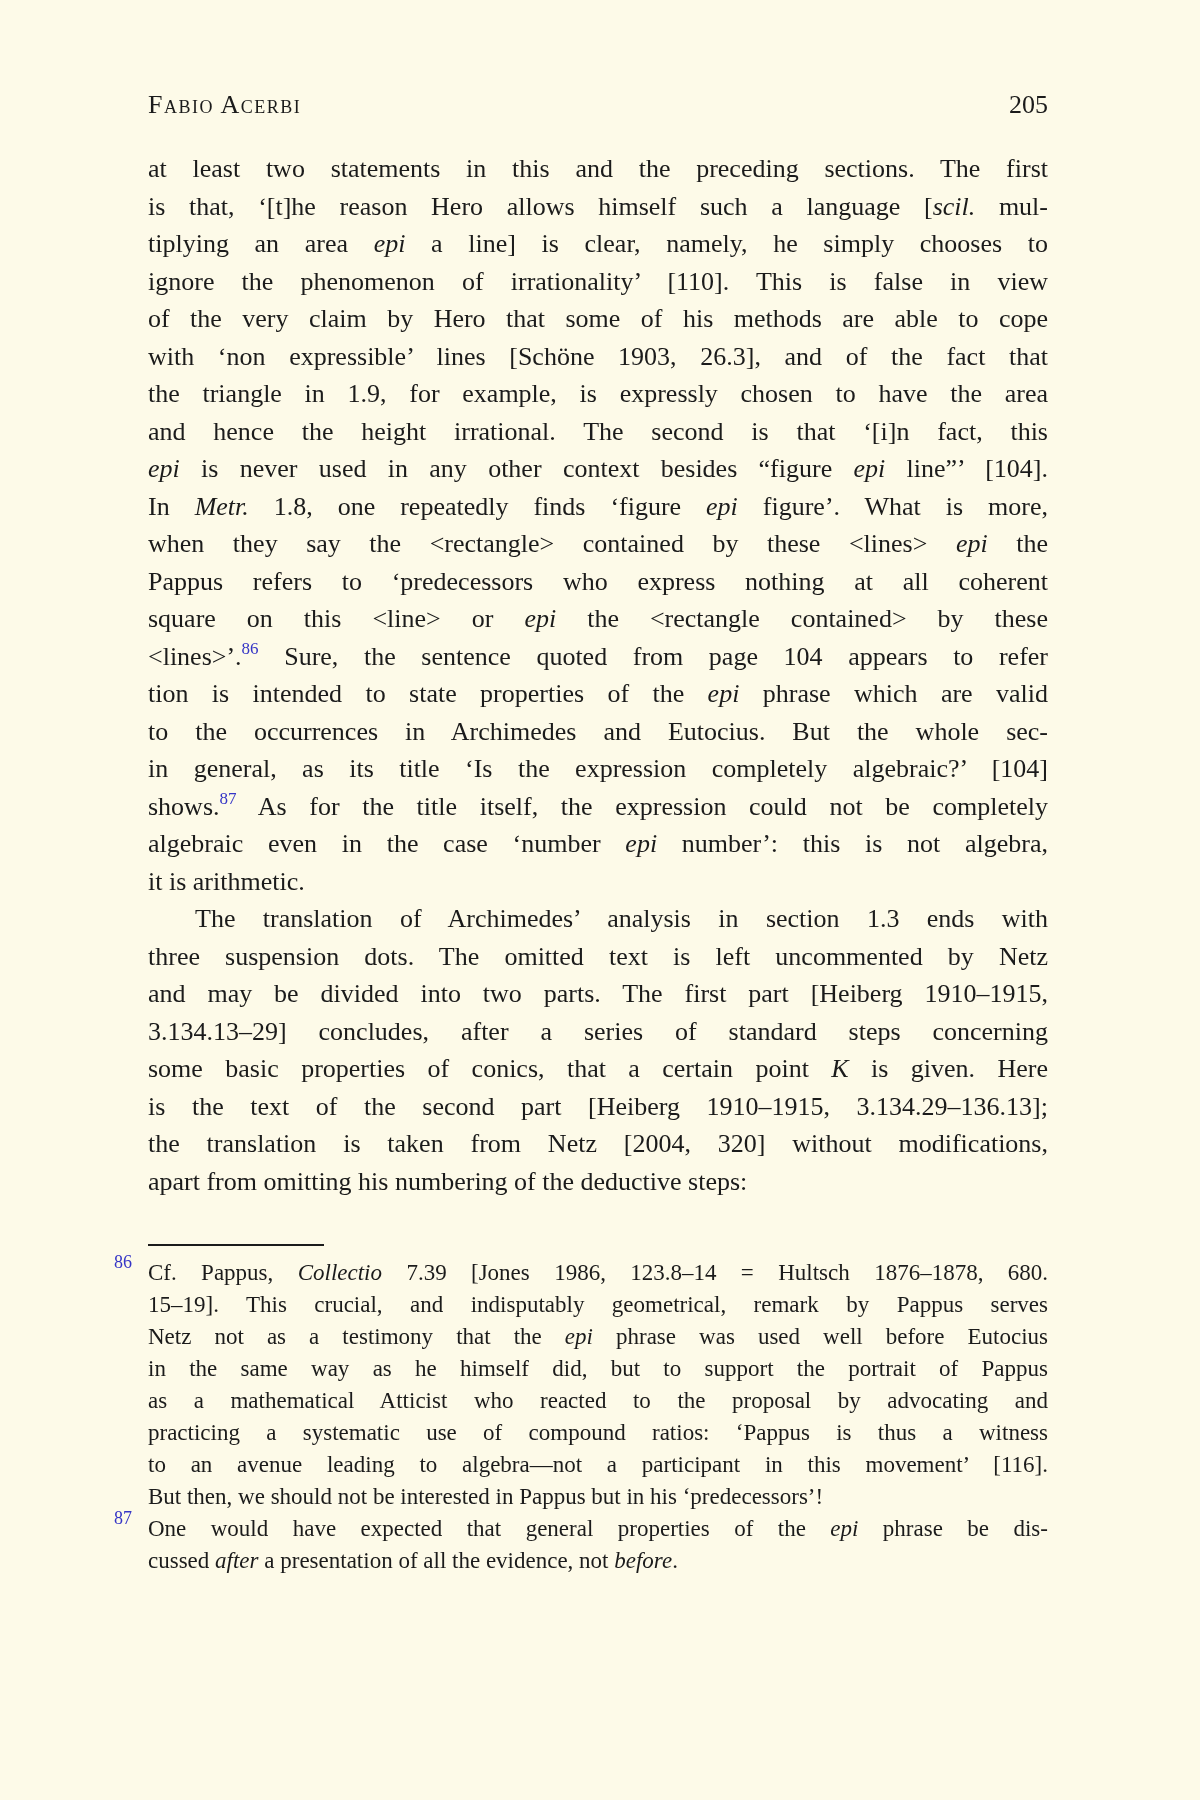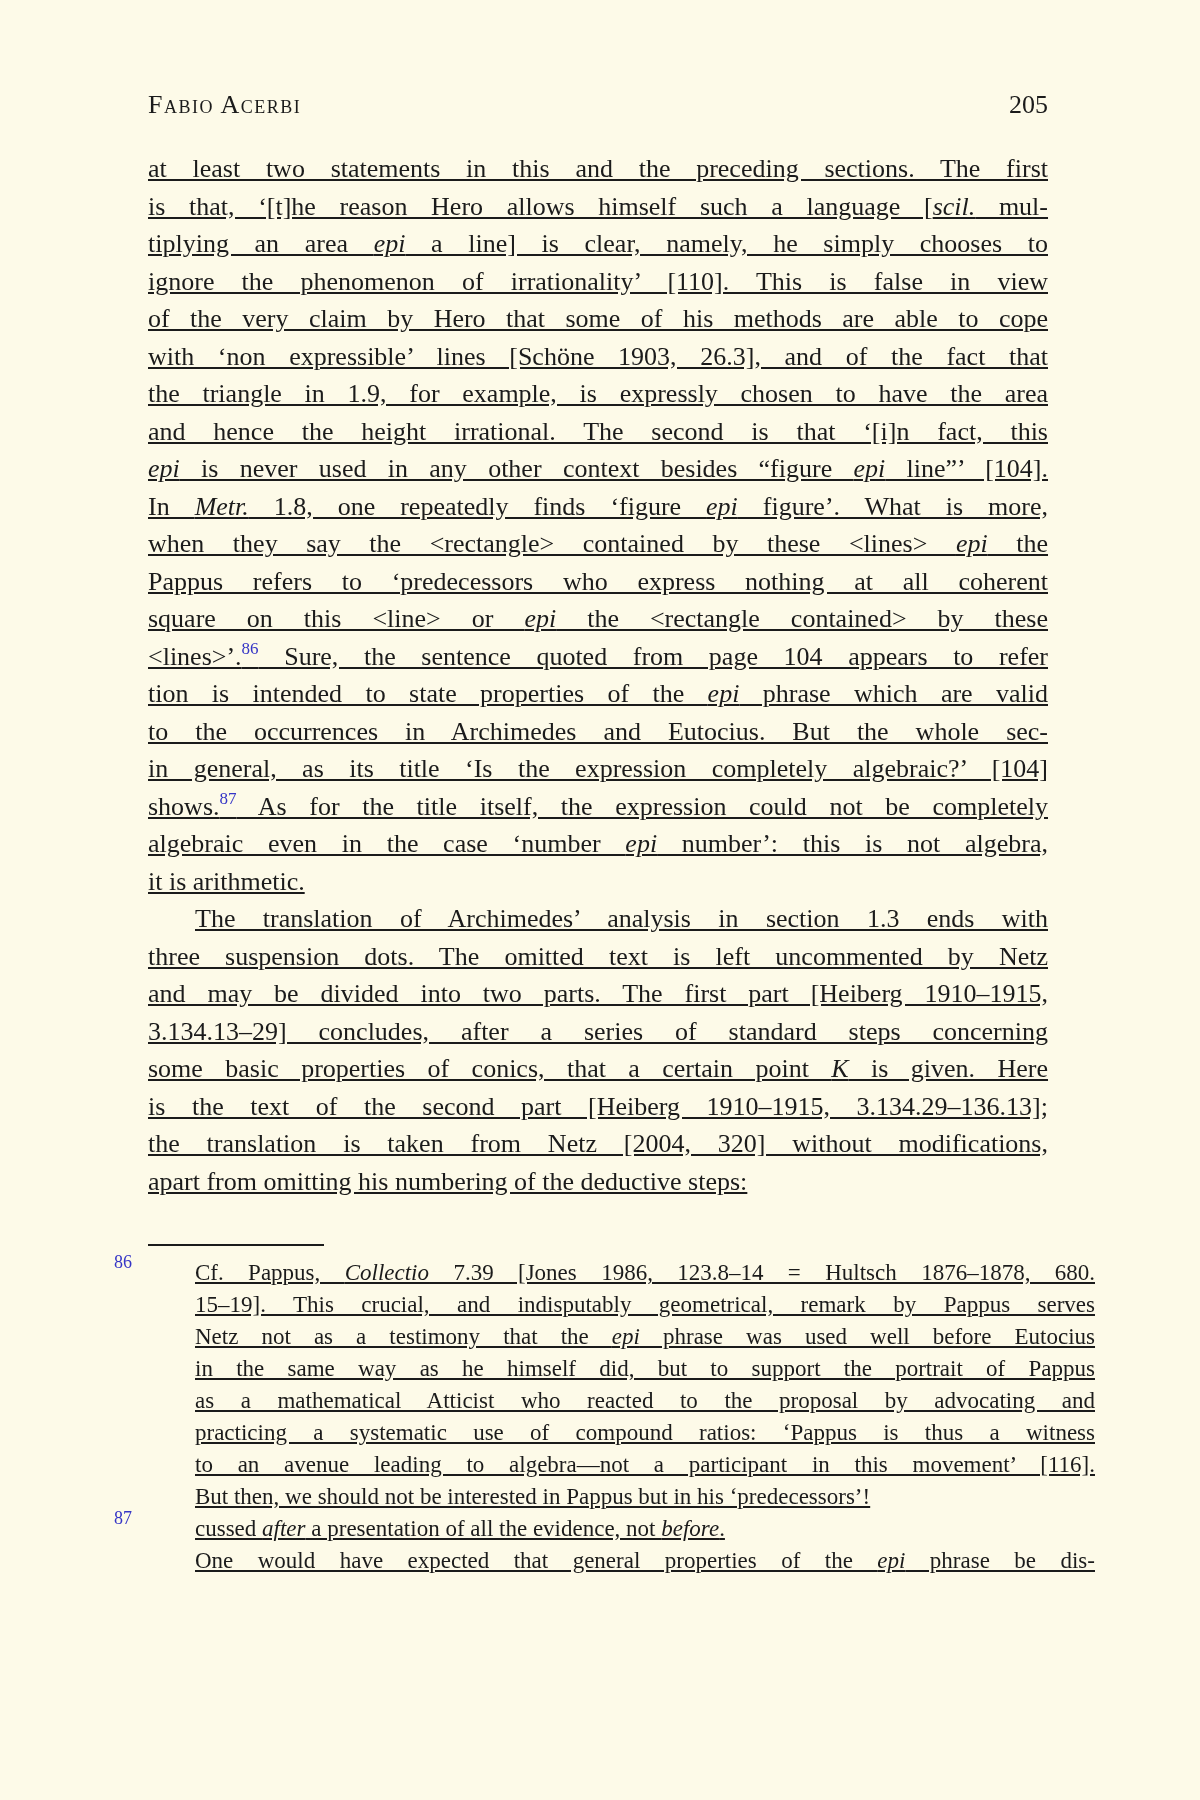--- a/index.html
+++ b/index.html
@@ -16,32 +16,31 @@
     position: absolute; top: 90px; left: 0; width: 900px;
     display: flex; justify-content: space-between; align-items: baseline;
     font-size: 26px;
   }
   .author { font-variant: small-caps; letter-spacing: 1.5px; }
   .body-text { position: absolute; top: 150px; left: 0; width: 900px; font-size: 26px; }
   .line {
     width: 900px; height: 37.5px; line-height: 37.5px;
     text-align: justify; text-align-last: justify; text-justify: inter-word;
     white-space: normal;
-    text-decoration: underline;
   }
   .line.last { text-align-last: left; }
   .line.indent { text-indent: 47px; }
   .it { font-style: italic; }
   sup.fnref {
     font-size: 17px; line-height: 0; position: relative; top: -1px;
     vertical-align: super;
   }
   .fn-rule { position: absolute; top: 1244px; left: 0; width: 176px; height: 2px; background: #1B1B1B; }
   .footnotes { position: absolute; top: 1257px; left: 0; width: 900px; font-size: 23px; }
-  .footnotes .line { height: 32px; line-height: 32px; margin-left: 47px; }
+  .footnotes .line { height: 32px; line-height: 32px; }
   .fn-item { position: relative; }
   .fn-marker {
     position: absolute; left: -34px; top: -5px;
     font-size: 18px;
   }
 </style>
 </head>
 <body style="background: rgb(253, 250, 232); color: rgb(27, 27, 27);">
 
 <div class="content">
@@ -94,17 +93,17 @@
         <div class="line"><span>15–19].  This crucial, and indisputably geometrical, remark by Pappus serves</span></div>
         <div class="line"><span>Netz not as a testimony that the </span><span class="it">epi</span><span> phrase was used well before Eutocius</span></div>
         <div class="line"><span>in the same way as he himself did, but to support the portrait of Pappus</span></div>
         <div class="line"><span>as a mathematical Atticist who reacted to the proposal by advocating and</span></div>
         <div class="line"><span>practicing a systematic use of compound ratios:  ‘Pappus is thus a witness</span></div>
         <div class="line"><span>to an avenue leading to algebra—not a participant in this movement’ [116].</span></div>
         <div class="line last"><span>But then, we should not be interested in Pappus but in his ‘predecessors’!</span></div>
       </div>
       <div class="fn-item">
         <span class="fn-marker" style="color: rgb(53, 53, 198);">87</span>
+        <div class="line"><span>One would have expected that general properties of the </span><span class="it">epi</span><span> phrase be dis-</span></div>
         <div class="line last"><span>cussed </span><span class="it">after</span><span> a presentation of all the evidence, not </span><span class="it">before</span><span>.</span></div>
-        <div class="line"><span>One would have expected that general properties of the </span><span class="it">epi</span><span> phrase be dis-</span></div>
       </div>
     </div>
 </div>
 
 </body></html>

